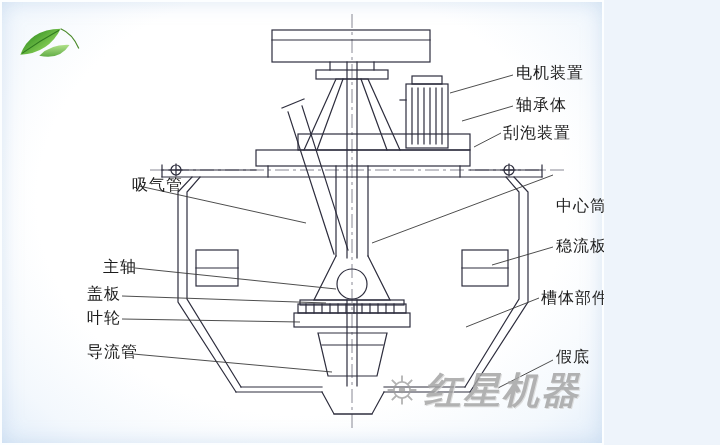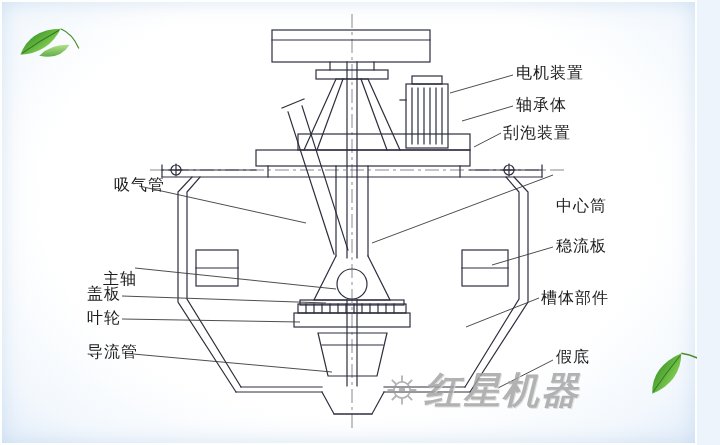--- a/index.html
+++ b/index.html
@@ -1,33 +1,33 @@
 <!DOCTYPE html>
 <html><head>
 <meta charset="utf-8">
 <style>
   html,body{margin:0;padding:0;background:#eef4fb;}
   .stage{
-    position:relative;width:697px;height:445px;overflow:hidden;
+    position:relative;width:604px;height:445px;overflow:hidden;
     background:radial-gradient(ellipse at 50% 45%, #ffffff 62%, #f3f8fd 85%, #e3eefa 100%);
     box-shadow:inset 0 0 0 2px #fcfeff, inset 0 0 22px rgba(150,185,220,.38);
     font-family:"DejaVu Sans","Liberation Sans",sans-serif;
   }
   svg{position:absolute;left:0;top:0;}
   .lbl{
     position:absolute;font-size:16px;color:#1c1c1c;white-space:nowrap;
     letter-spacing:1px;
   }
   #lbl-motor{left:516px;top:63px;}
   #lbl-bearing{left:516px;top:95px;}
   #lbl-scraper{left:503px;top:123px;}
   #lbl-centertube{left:556px;top:164px;margin-top:32px;}
-  #lbl-suction{left:71px;top:175px;padding-left:43px;}
+  #lbl-suction{left:89px;top:175px;padding-left:43px;}
   #lbl-stabilizer{left:556px;top:236px;}
-  #lbl-mainshaft{left:103px;top:257px;margin-top:12px;}
+  #lbl-mainshaft{left:103px;top:257px;}
   #lbl-cover{left:87px;top:284px;}
   #lbl-impeller{left:87px;top:308px;}
   #lbl-tank{left:541px;top:288px;}
   #lbl-guide{left:87px;top:342px;}
   #lbl-false{left:556px;top:347px;}
   .wm{position:absolute;pointer-events:none;}
   #wm-cn{
     left:424px;top:366px;font-size:37px;font-weight:bold;font-style:italic;
     color:#a2a2a2;opacity:.82;letter-spacing:2px;
     text-shadow:1px 1px 0 #d8d8d8;

